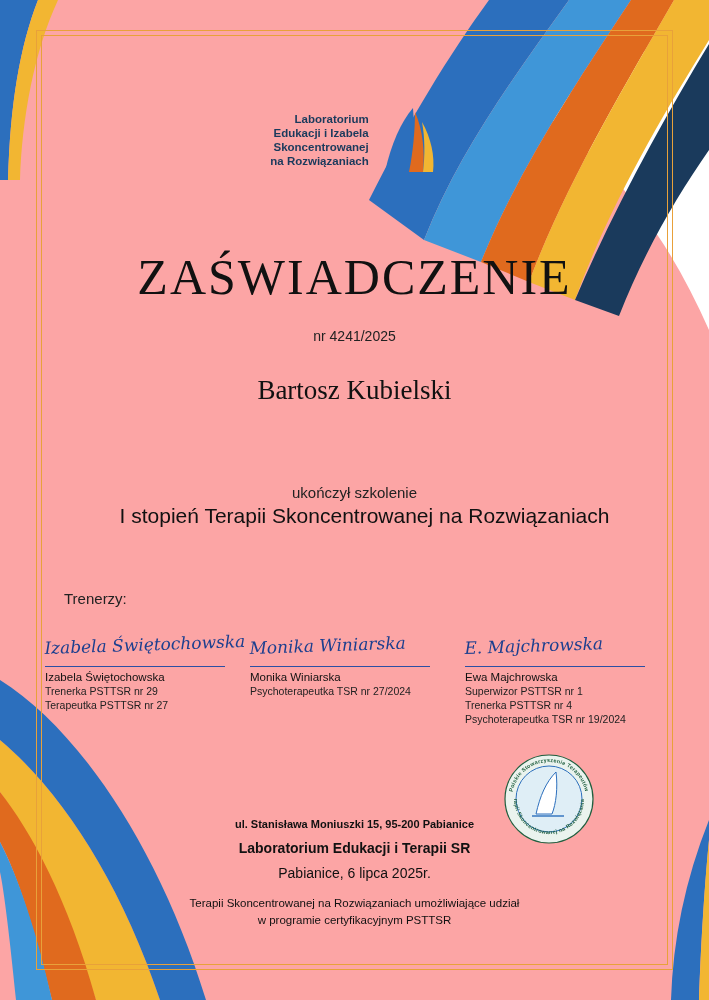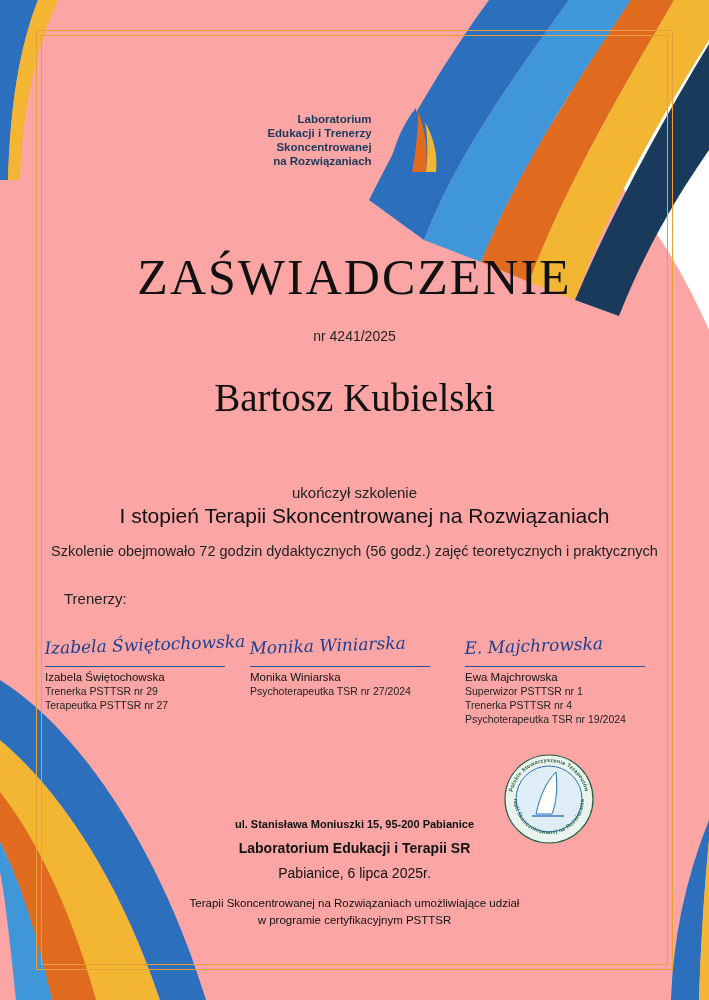--- a/index.html
+++ b/index.html
@@ -104,21 +104,21 @@
     font-size: 14px;
     color: #222;
   }
 
   .recipient {
     position: absolute;
     top: 375px;
     left: 0;
     width: 709px;
     font-family: "Liberation Serif", serif;
-    font-size: 39px;
+    font-size: 27px;
     color: #111;
   }
 
   .completed {
     position: absolute;
     top: 484px;
     left: 0;
     width: 709px;
     font-family: "Liberation Sans", sans-serif;
     font-size: 15px;
@@ -298,37 +298,36 @@
   </svg>
 
   <div class="frame"></div>
   <div class="frame-inner"></div>
 
   <div class="content">
 
     <div class="logo-block">
       <div class="logo-text">
         <div>Laboratorium</div>
-        <div>Edukacji i Trenerzy</div>
+        <div>Edukacji i Izabela</div>
         <div>Skoncentrowanej</div>
         <div>na Rozwiązaniach</div>
       </div>
       <svg class="logo-mark" viewBox="0 0 64 72">
         <path d="M10,64 C16,36 26,14 38,0 C40,24 38,48 34,64 Z" fill="#2c6fbd"></path>
         <path d="M34,64 C38,44 40,22 40,4 C48,22 50,44 48,64 Z" fill="#e06a1e"></path>
         <path d="M48,64 C50,48 50,30 47,14 C56,30 60,48 58,64 Z" fill="#f2b632"></path>
       </svg>
     </div>
 
     <div class="title">ZAŚWIADCZENIE</div>
     <div class="subnum">nr 4241/2025</div>
     <div class="recipient">Bartosz Kubielski</div>
     <div class="completed">ukończył szkolenie</div>
     <div class="course">I stopień Terapii Skoncentrowanej na Rozwiązaniach</div>
-    <div class="hours">Szkolenie obejmowało 72 godzin dydaktycznych (56 godz.) zajęć teoretycznych i praktycznych</div>
     <div class="trainers-label">Trenerzy:</div>
 
     <div class="signatures">
 
       <div class="sig-col">
         <div class="sig-script">Izabela Świętochowska</div>
         <div class="sig-rule"></div>
         <div class="sig-name">Izabela Świętochowska</div>
         <div class="sig-role">Trenerka PSTTSR nr 29</div>
         <div class="sig-role">Terapeutka PSTTSR nr 27</div>

